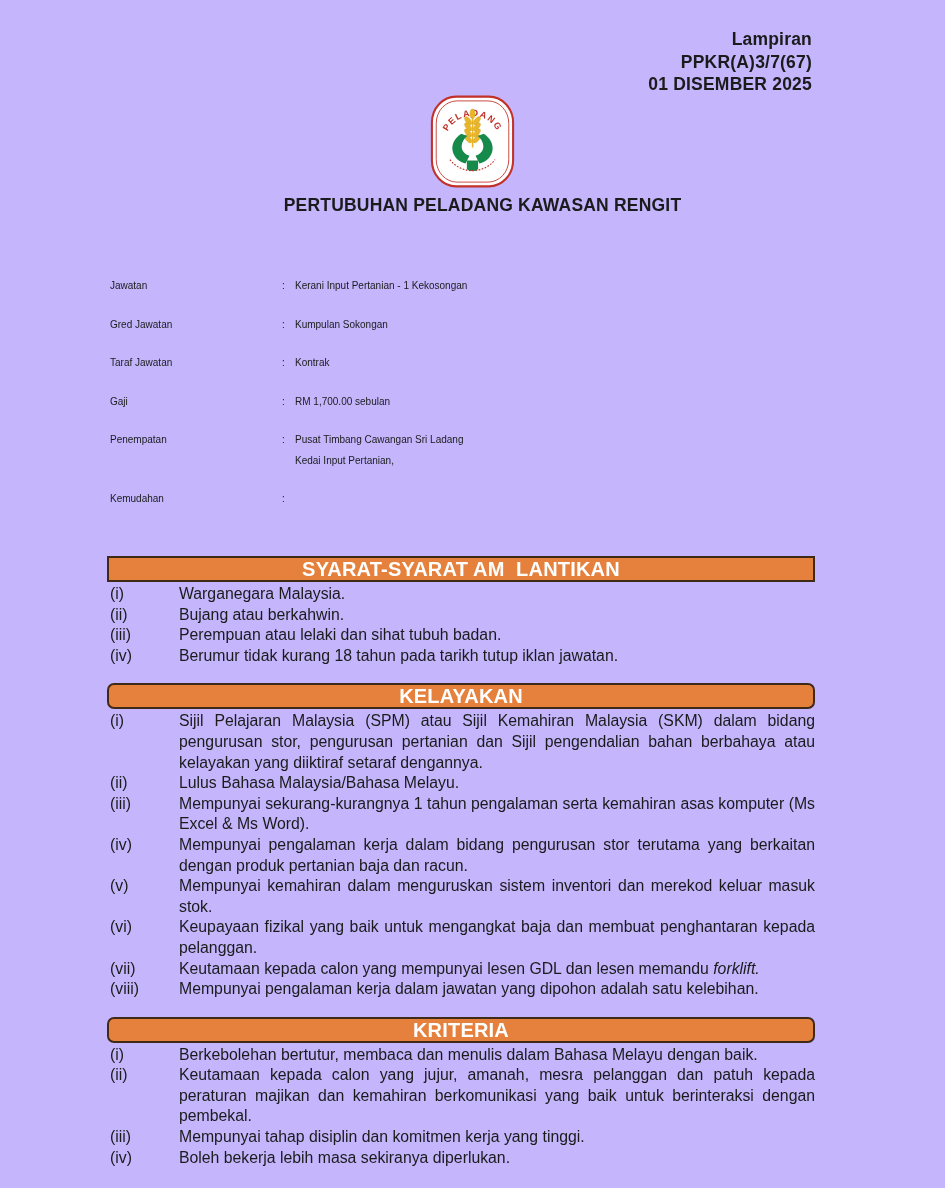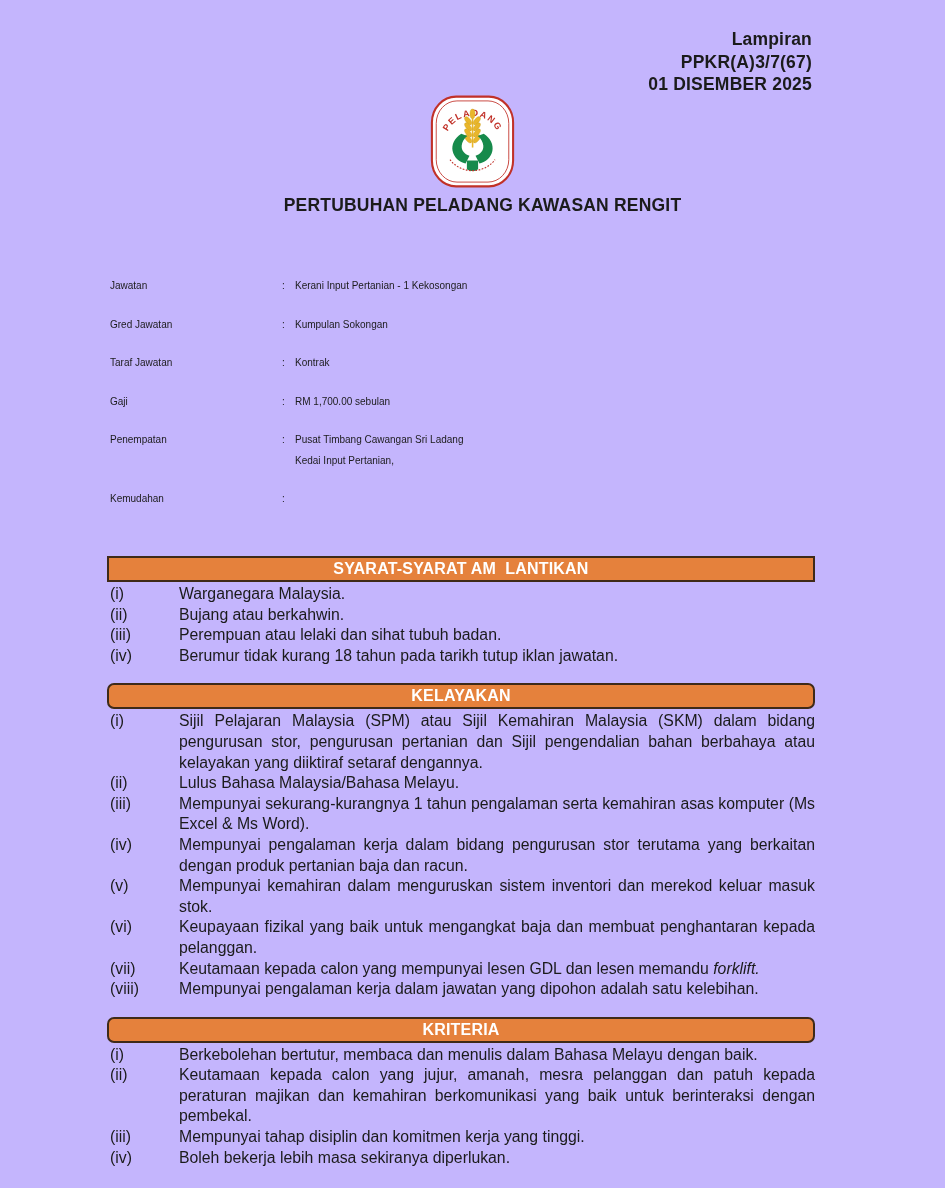--- a/index.html
+++ b/index.html
@@ -34,21 +34,21 @@
   .detail-colon{flex:none;width:13px;line-height:20.5px;}
   .detail-value{flex:1;}
   .value-line{line-height:20.5px;}
   .value-line:empty{display:none;}
   
   .sections{position:absolute;top:556px;left:107px;width:708px;}
   .bar{
     box-sizing:border-box;width:100%;
     background:#E5813C;border:2px solid #3F2A18;
     height:26px;line-height:22px;text-align:center;
-    color:#ffffff;font-weight:bold;font-size:16px;
+    color:#ffffff;font-weight:bold;font-size:20px;
     white-space:pre-wrap;letter-spacing:.2px;
     margin-bottom:2px;
   }
   .bar.mt{margin-top:17px;border-radius:7px;}
   .list{font-size:15.8px;line-height:20.6px;}
   .li{display:flex;}
   .num{width:53px;flex:none;padding-left:3px;}
   .txt{flex:1;text-align:justify;margin-left:16px;}
   .it{font-style:italic;}
 </style>

